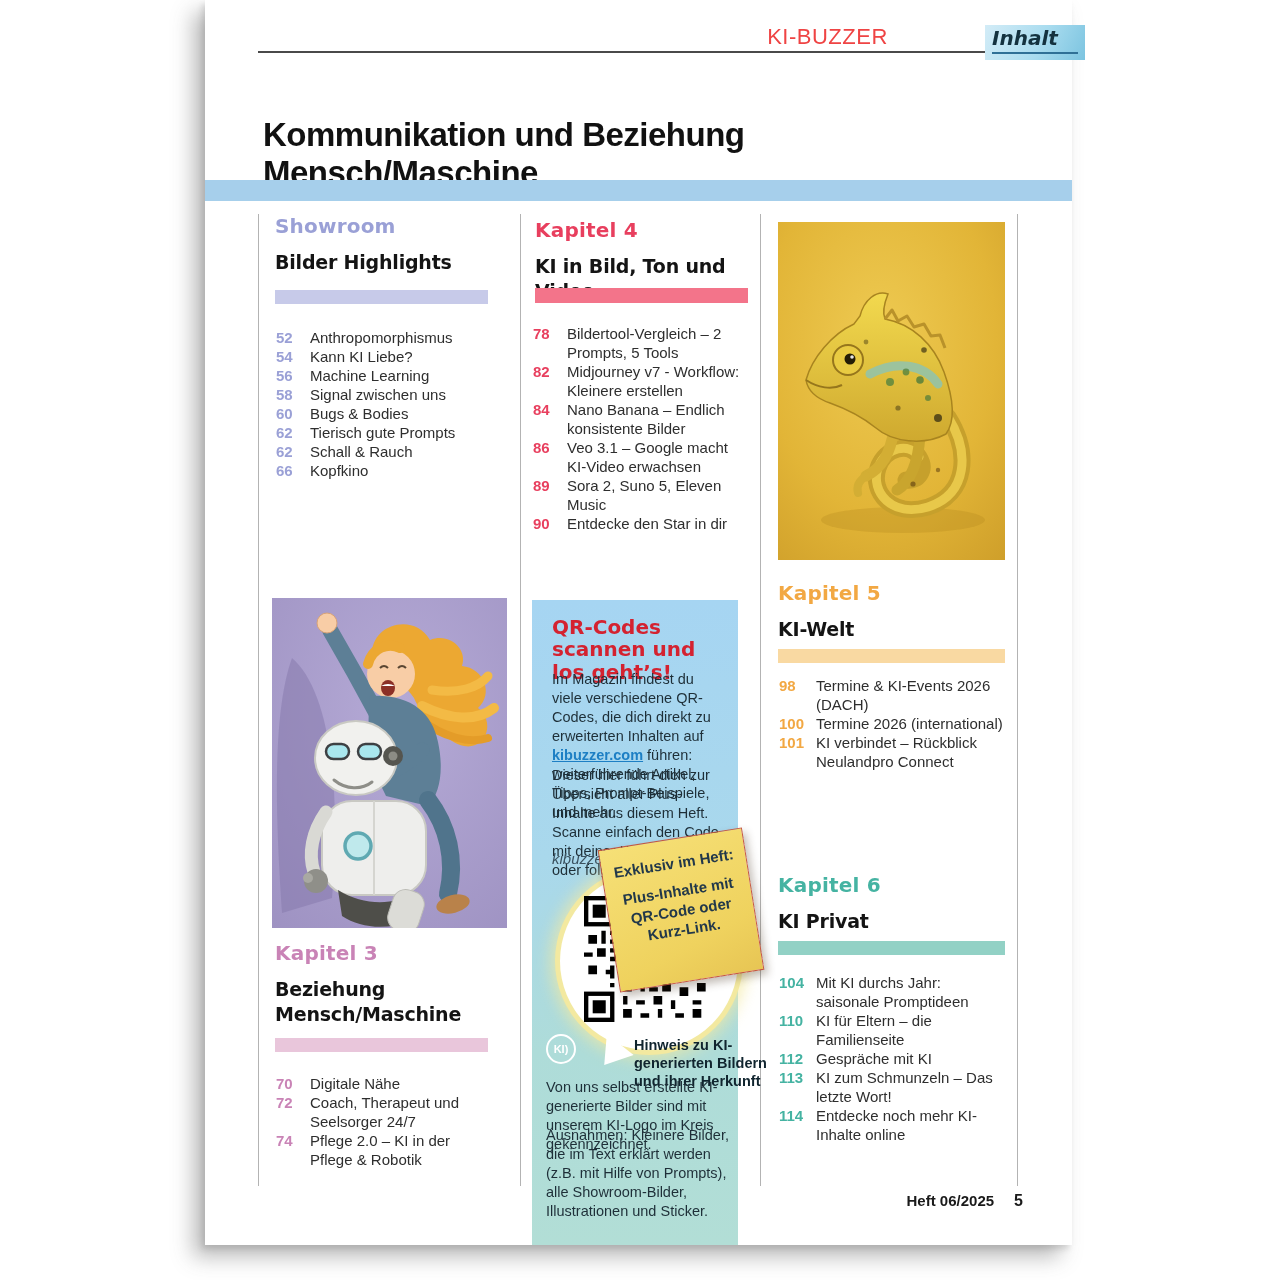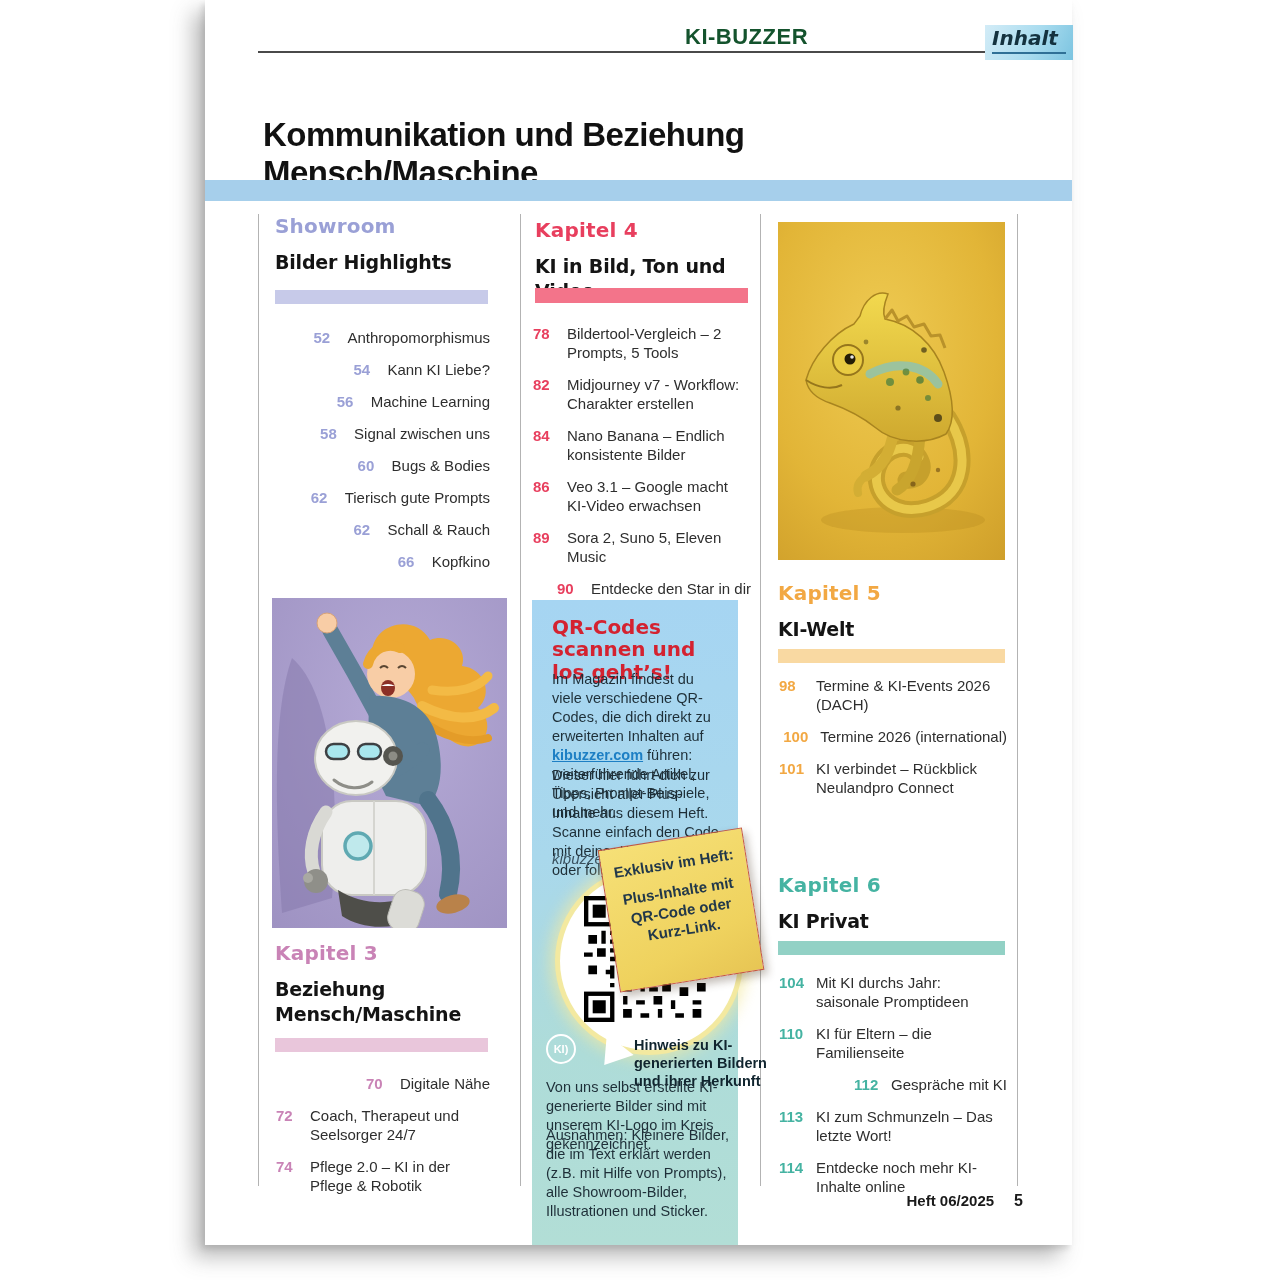--- a/index.html
+++ b/index.html
@@ -11,40 +11,40 @@
   }
   .page{
     position:absolute;left:205px;top:0;width:867px;height:1245px;
     background:#ffffff;
     box-shadow:-12px 12px 20px rgba(80,80,80,.38), -3px 4px 6px rgba(0,0,0,.12);
   }
   .abs{position:absolute;}
 
   
   .hdr-rule{left:53px;top:51px;width:727px;height:2px;background:#4a4a4a;}
-  .brand{left:480px;top:24px;width:285px;text-align:left;font-size:22px;font-weight:700;
-         letter-spacing:.5px;color:#14532d;}
-  .tab{left:780px;top:25px;width:88px;height:35px;
+  .brand{left:480px;top:24px;width:285px;text-align:center;font-size:22px;font-weight:400;
+         letter-spacing:.5px;color:#ef4444;}
+  .tab{left:780px;top:25px;width:100px;height:35px;
        background:linear-gradient(115deg,#d3ecf7 0%,#a9dcef 55%,#7cc4e0 100%);}
   .tab-lbl{position:absolute;left:7px;right:7px;top:1px;padding-bottom:2px;
        border-bottom:2px solid #2f7096;font-style:italic;font-size:20px;font-weight:600;
        color:#14323f;font-family:"DejaVu Sans", sans-serif;}
 
   .page-title{left:58px;top:116px;width:760px;font-size:33px;font-weight:800;
        letter-spacing:-.5px;color:#111;font-family:"Liberation Sans",sans-serif;}
   .title-bar{left:0;top:180px;width:867px;height:21px;background:var(--title-bar);}
 
   .vrule{width:1px;top:214px;height:972px;background:#b3b3b3;}
 
   .kicker{font-size:20px;font-weight:800;font-family:"DejaVu Sans",sans-serif;letter-spacing:.2px;}
   .sec-title{font-size:19px;font-weight:800;color:#141414;line-height:1.3;
        font-family:"DejaVu Sans",sans-serif;letter-spacing:-.2px;}
   .bar{height:14px;}
 
-  .toc{display:flex;flex-direction:column;gap:13px;align-items:flex-end;}
+  .toc{display:flex;flex-direction:column;}
   .row{display:flex;align-items:flex-start;}
   .num{flex:0 0 34px;font-weight:700;font-size:15px;line-height:1.27;}
   .w37 .num{flex:0 0 37px;}
   .ttl{flex:1;font-size:15px;line-height:1.27;color:#2e2e2e;}
 
   .c-show{color:var(--accent-showroom);}
   .c-k3{color:var(--accent-k3);}
   .c-k4{color:var(--accent-k4);}
   .c-k5{color:var(--accent-k5);}
   .c-k6{color:var(--accent-k6);}
@@ -216,21 +216,21 @@
   <div class="abs kicker c-k4" style="left:330px;top:218px">Kapitel 4</div>
   <div class="abs sec-title" style="left:330px;top:254px;width:218px">KI in Bild, Ton und Video</div>
   <div class="abs bar" style="left:330px;top:288px;width:213px;height:15px;background:var(--bar-k4)"></div>
   <div class="abs toc" style="left:328px;top:324px;width:218px">
     <div class="row">
         <span class="num c-k4">78</span>
         <span class="ttl">Bildertool-Vergleich – 2 Prompts, 5 Tools</span>
       </div>
     <div class="row">
         <span class="num c-k4">82</span>
-        <span class="ttl">Midjourney v7 - Workflow: Charakter erstellen</span>
+        <span class="ttl">Midjourney v7 - Workflow: Kleinere erstellen</span>
       </div>
     <div class="row">
         <span class="num c-k4">84</span>
         <span class="ttl">Nano Banana – Endlich konsistente Bilder</span>
       </div>
     <div class="row">
         <span class="num c-k4">86</span>
         <span class="ttl">Veo 3.1 – Google macht KI-Video erwachsen</span>
       </div>
     <div class="row">

